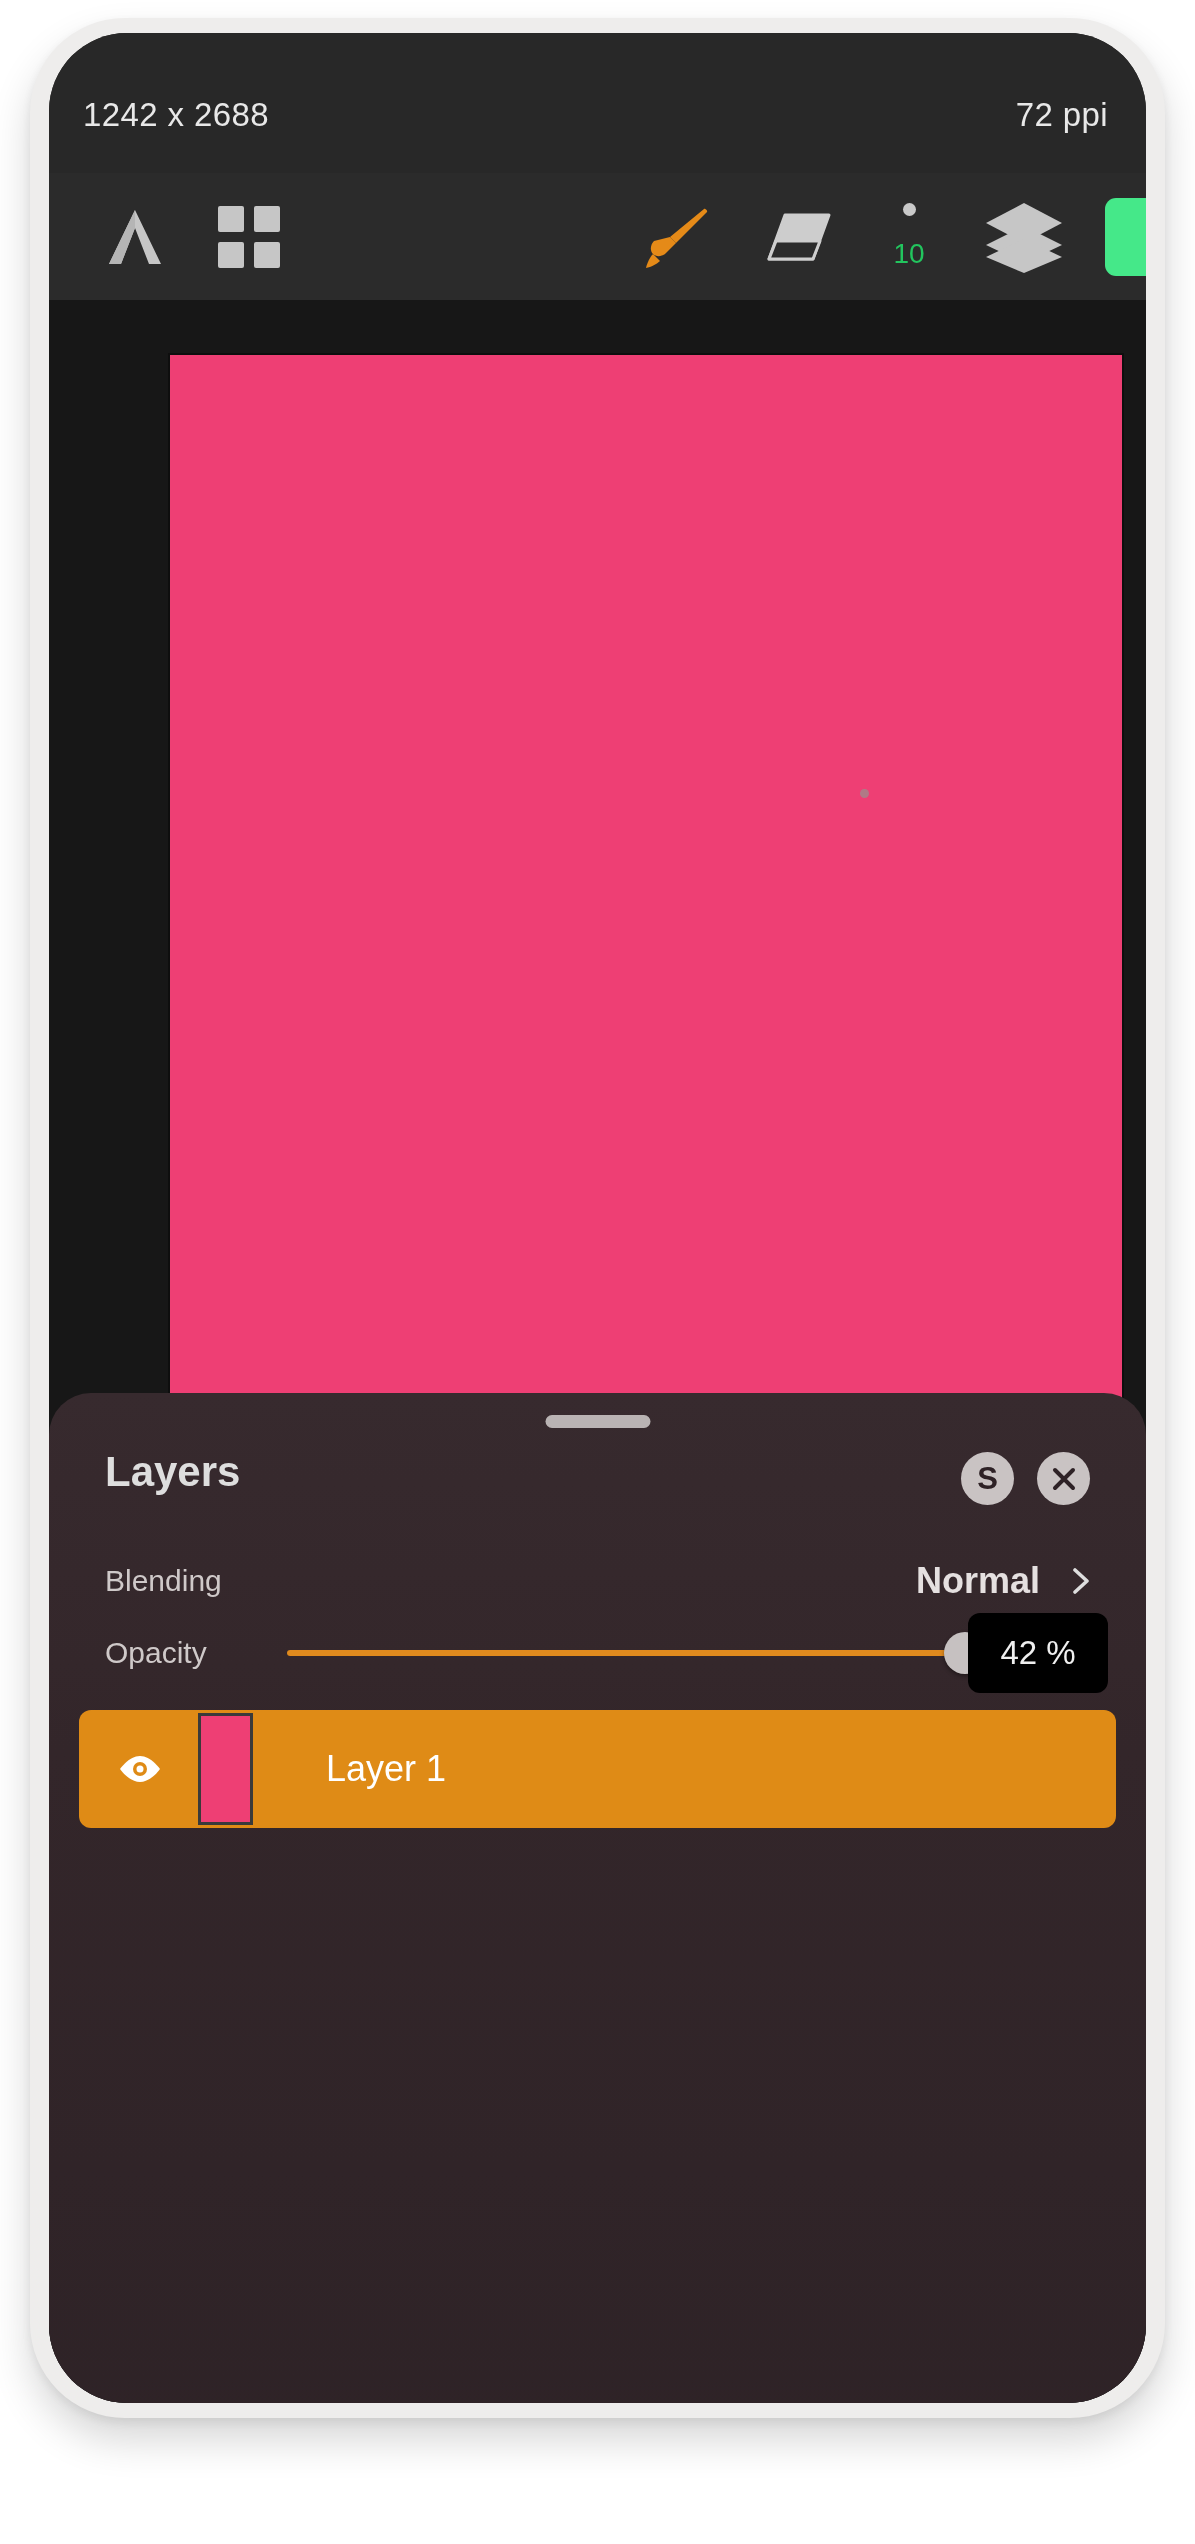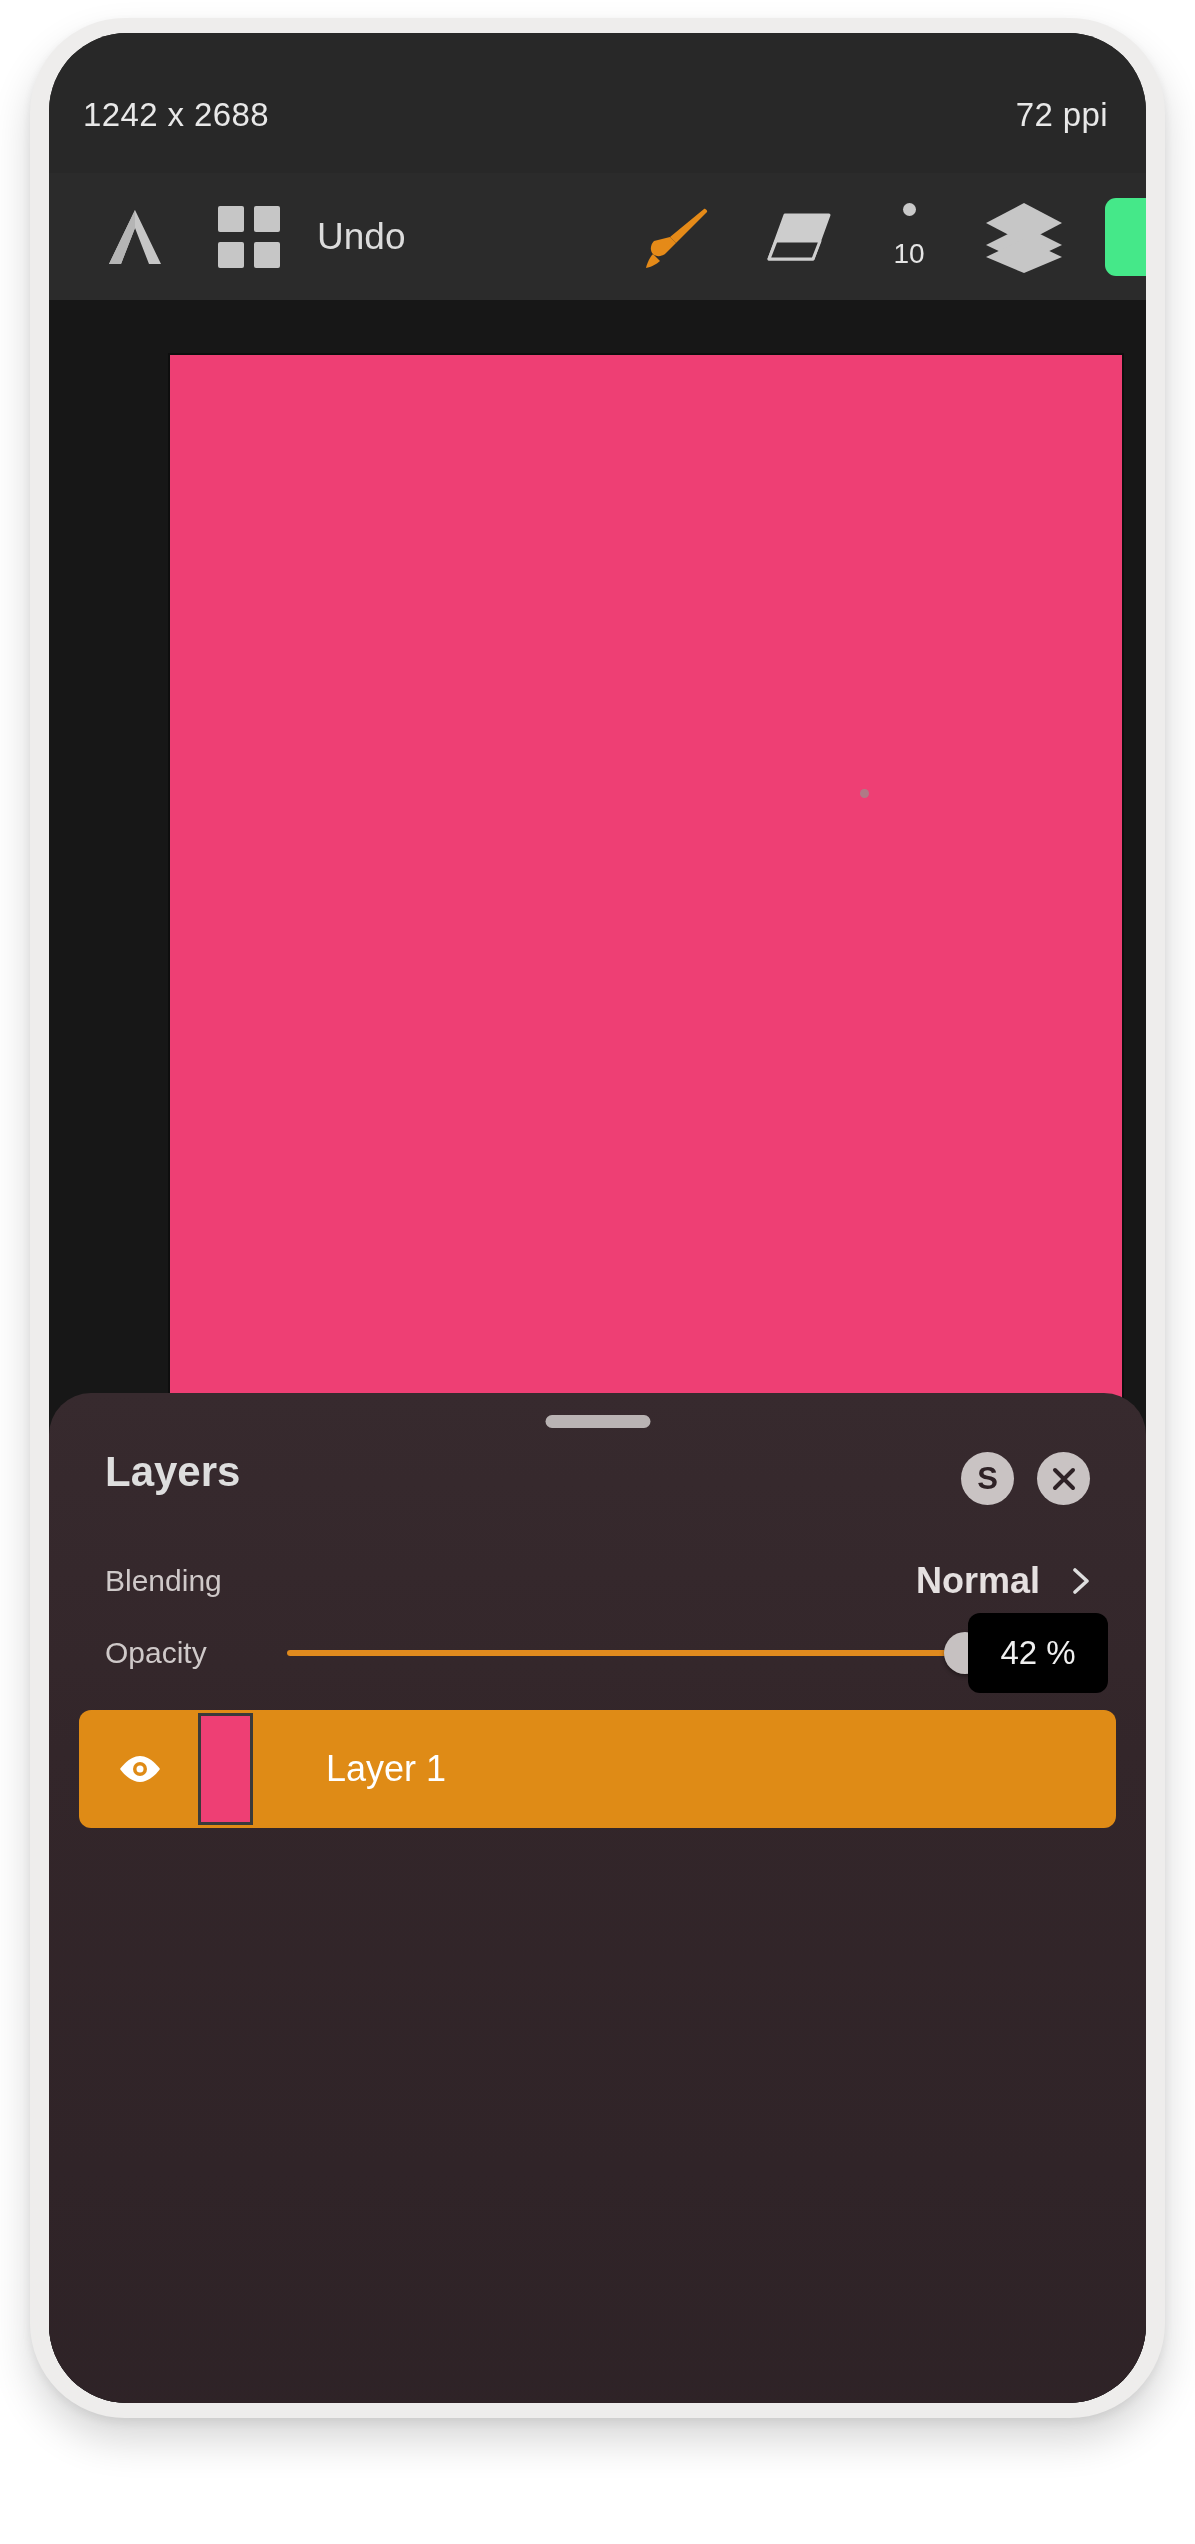--- a/index.html
+++ b/index.html
@@ -109,21 +109,21 @@
     justify-content: center;
   }
   .size-dot {
     width: 13px; height: 13px;
     border-radius: 50%;
     background: #c9c9c9;
     margin-bottom: 22px;
   }
   .size-num {
     font-size: 28px;
-    color: #e5e5e5;
+    color: #22c55e;
   }
 
   
   .stage {
     position: absolute;
     left: 0; top: 267px;
     width: 1097px;
     height: 2103px;
     background: #171717;
   }
@@ -358,21 +358,20 @@
 
       <div class="tb-item grid-ico">
         <svg width="62" height="62" viewBox="0 0 62 62">
           <rect x="0" y="0" width="26" height="26" rx="2" fill="#c6c6c6"></rect>
           <rect x="36" y="0" width="26" height="26" rx="2" fill="#c6c6c6"></rect>
           <rect x="0" y="36" width="26" height="26" rx="2" fill="#c6c6c6"></rect>
           <rect x="36" y="36" width="26" height="26" rx="2" fill="#c6c6c6"></rect>
         </svg>
       </div>
 
-      <div class="tb-item undo-lbl">Undo</div>
 
       <div class="tb-item brush-ico">
         <svg width="74" height="74" viewBox="0 0 74 74">
           <path d="M62 9 C63 8 66 11 65 12 L34 43 L28 37 Z" fill="#e58a18"></path>
           <path d="M28 37 L34 43 L24 53 C20 57 14 57 11 54 C8 51 8 45 12 41 Z" fill="#e58a18"></path>
           <path d="M11 54 C8 57 5 63 4 68 C9 67 15 64 18 61 Z" fill="#e58a18"></path>
         </svg>
       </div>
 
       <div class="tb-item eraser-ico">

